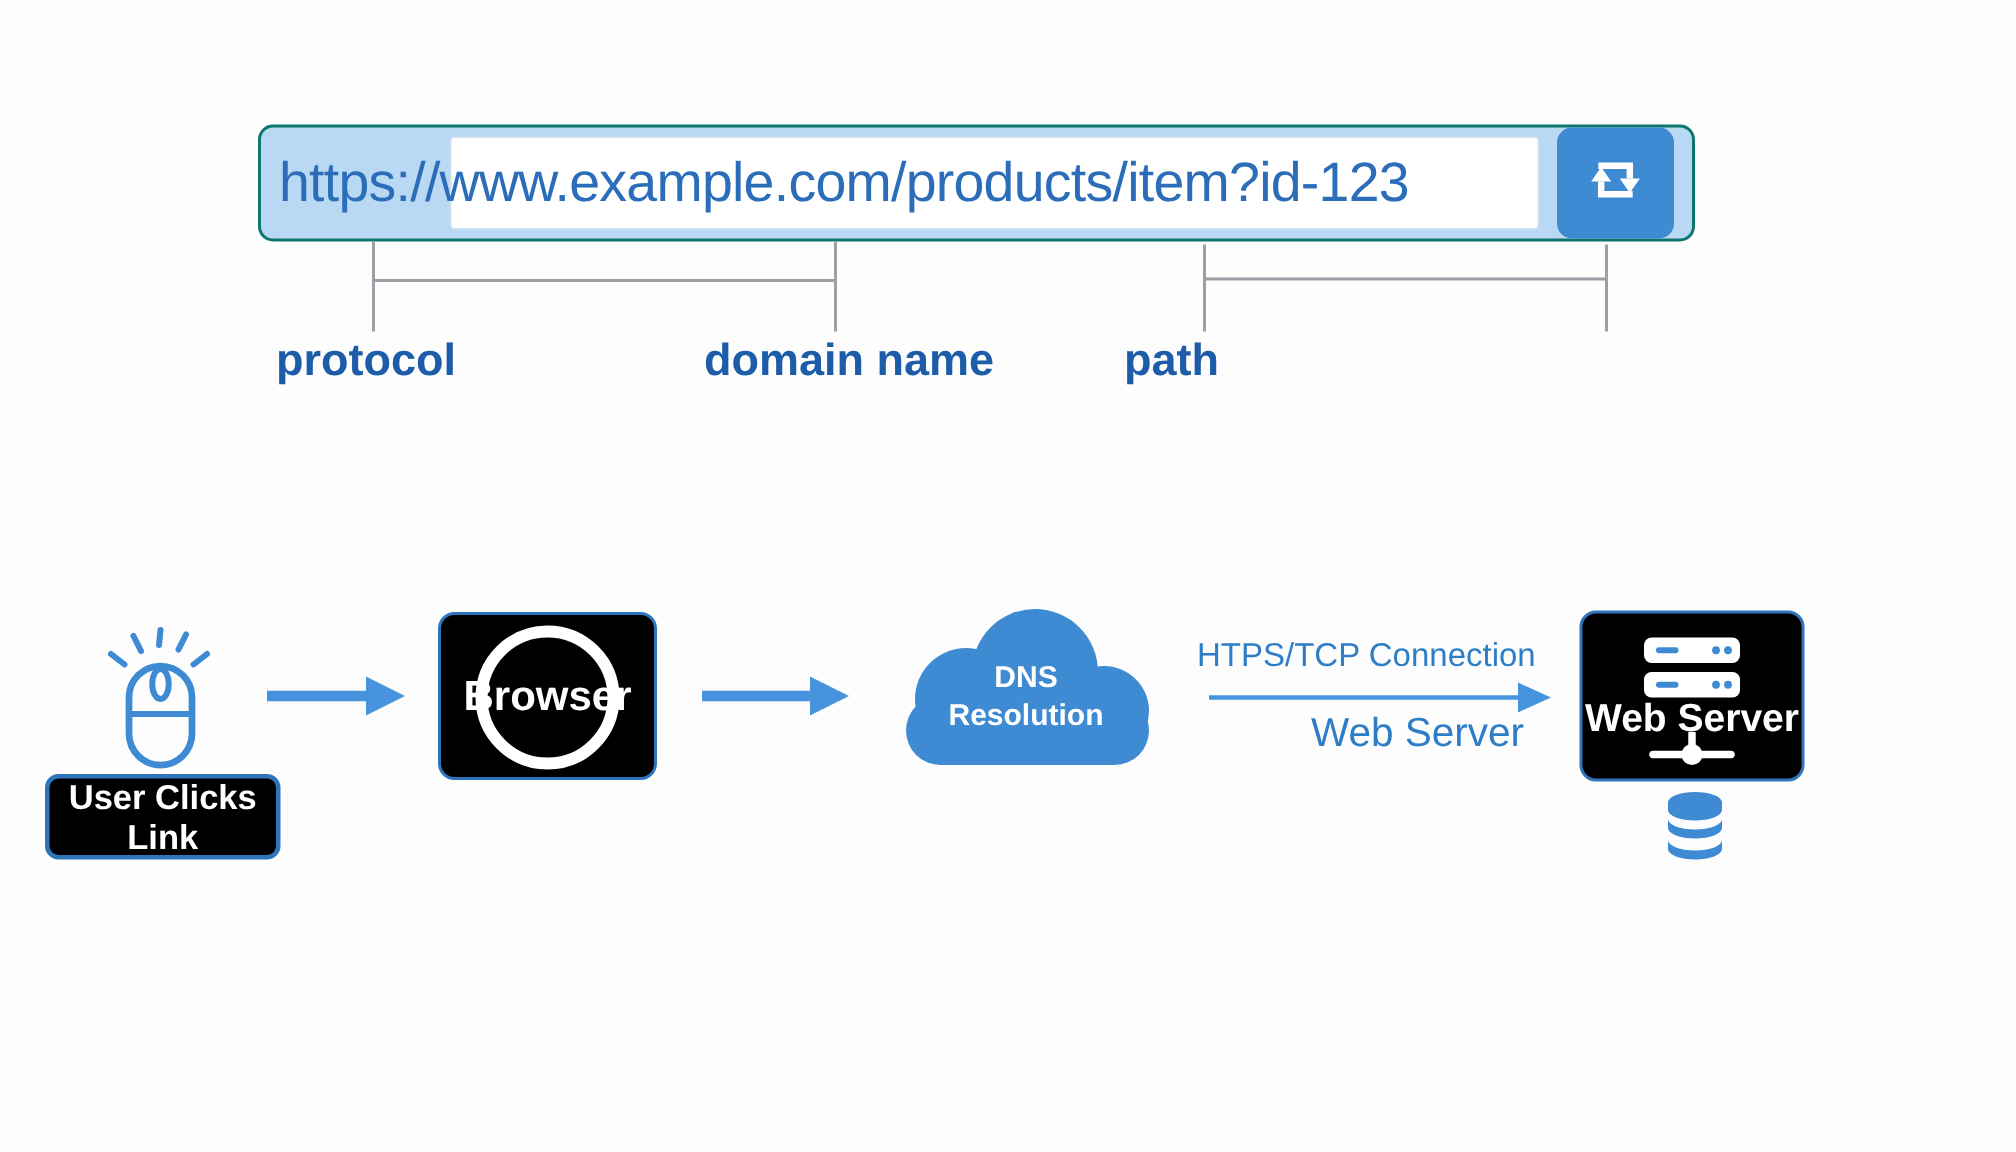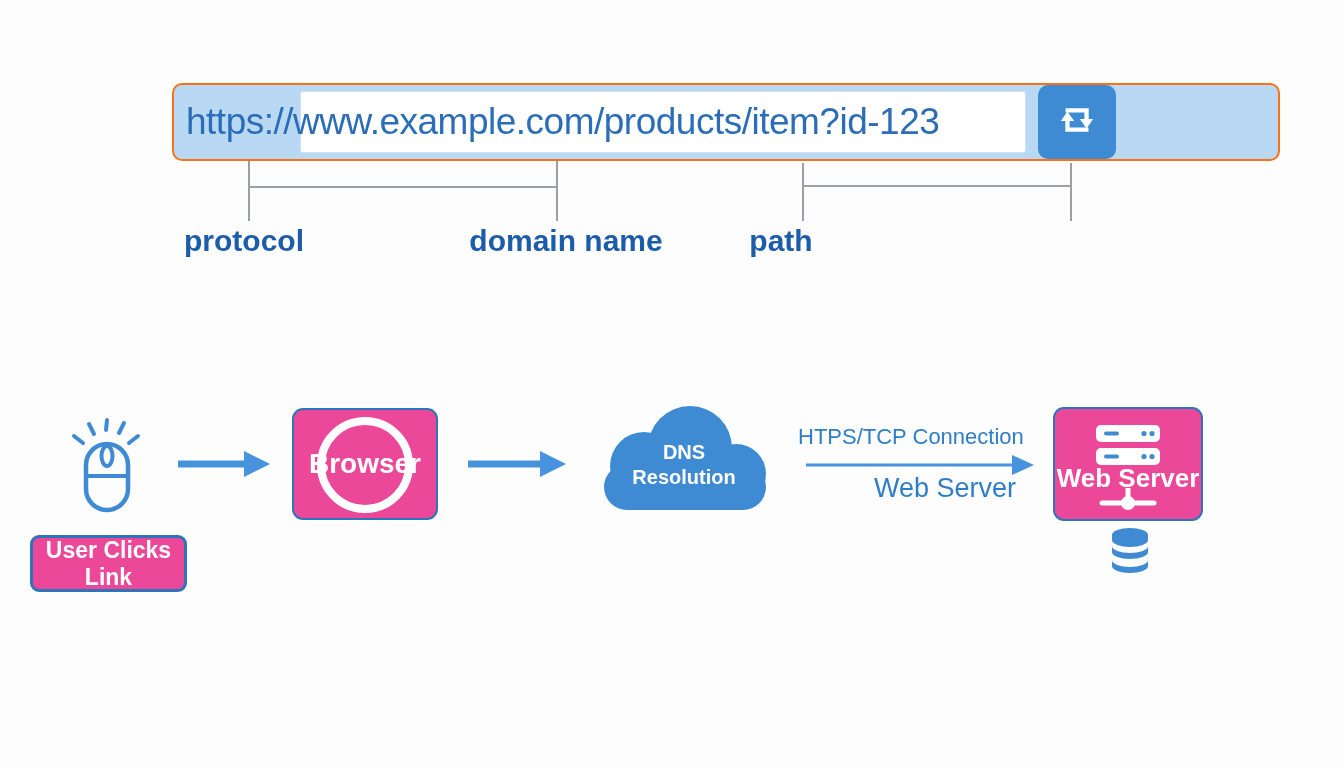--- a/index.html
+++ b/index.html
@@ -9,23 +9,23 @@
     position: relative;
     width: 1344px;
     height: 768px;
     background: #fdfdfd;
     overflow: hidden;
   }
   .abs { position: absolute; }
 
   
   .url-bar {
-    left: 172px; top: 83px; width: 1108px; height: 78px;
+    left: 172px; top: 83px; width: 958px; height: 78px;
     background: #b9d8f4;
-    border: 2px solid #f97316;
+    border: 2px solid #0f766e;
     border-radius: 10px;
   }
   .url-field-bg {
     position: absolute;
     left: 126px; top: 6px; width: 726px; height: 62px;
     background: #ffffff;
     border: 1px solid #d3e2f2;
     border-radius: 3px;
   }
   .url-text {
@@ -51,30 +51,30 @@
   .hline { height: 2px; background: #9aa0a6; }
 
   
   .part-label {
     font-size: 30px; font-weight: bold; color: #1d5ca8;
     text-align: center;
   }
 
   
   .flow-box {
-    background: #ec4899;
+    background: #000000;
     border: 3px solid #2e74ba;
     border-radius: 9px;
     color: #ffffff;
     display: flex; align-items: center; justify-content: center;
     text-align: center;
   }
   .user-clicks-box {
     left: 30px; top: 516px; width: 157px; height: 57px;
-    font-size: 23px; font-weight: bold; line-height: 1.16; margin-top: 19px;
+    font-size: 23px; font-weight: bold; line-height: 1.16;
   }
   .user-clicks-box .wrap { width: 150px; }
 
   .browser-box {
     left: 292px; top: 408px; width: 146px; height: 112px;
     border-width: 2px; border-radius: 11px;
   }
   .browser-circle {
     position: absolute; left: 23px; top: 7px;
     width: 96px; height: 96px;

